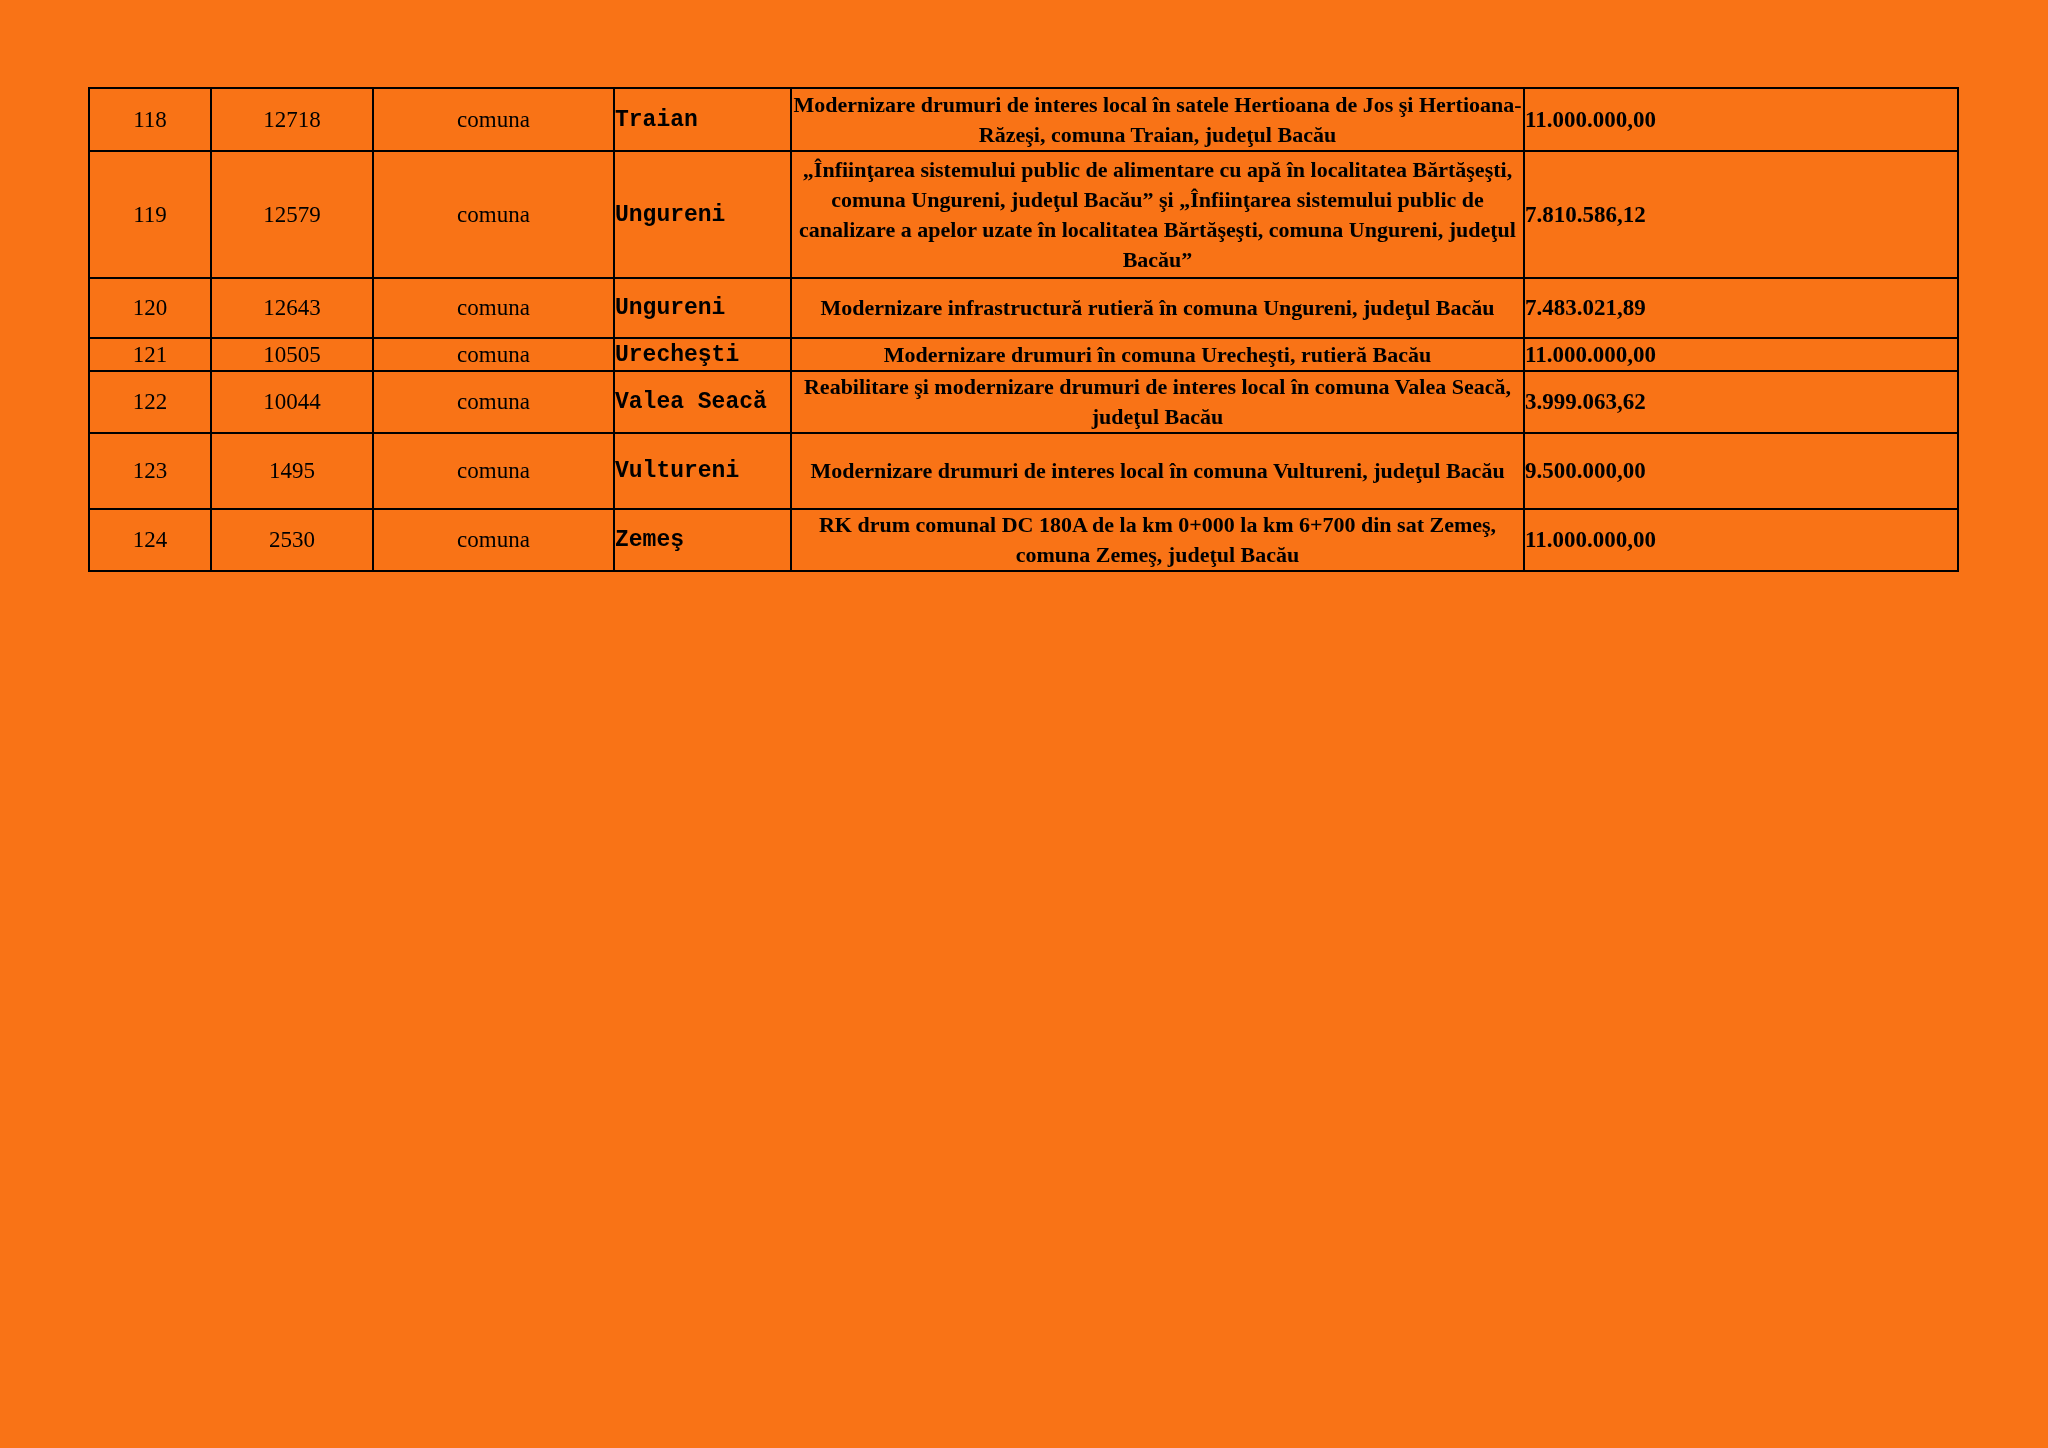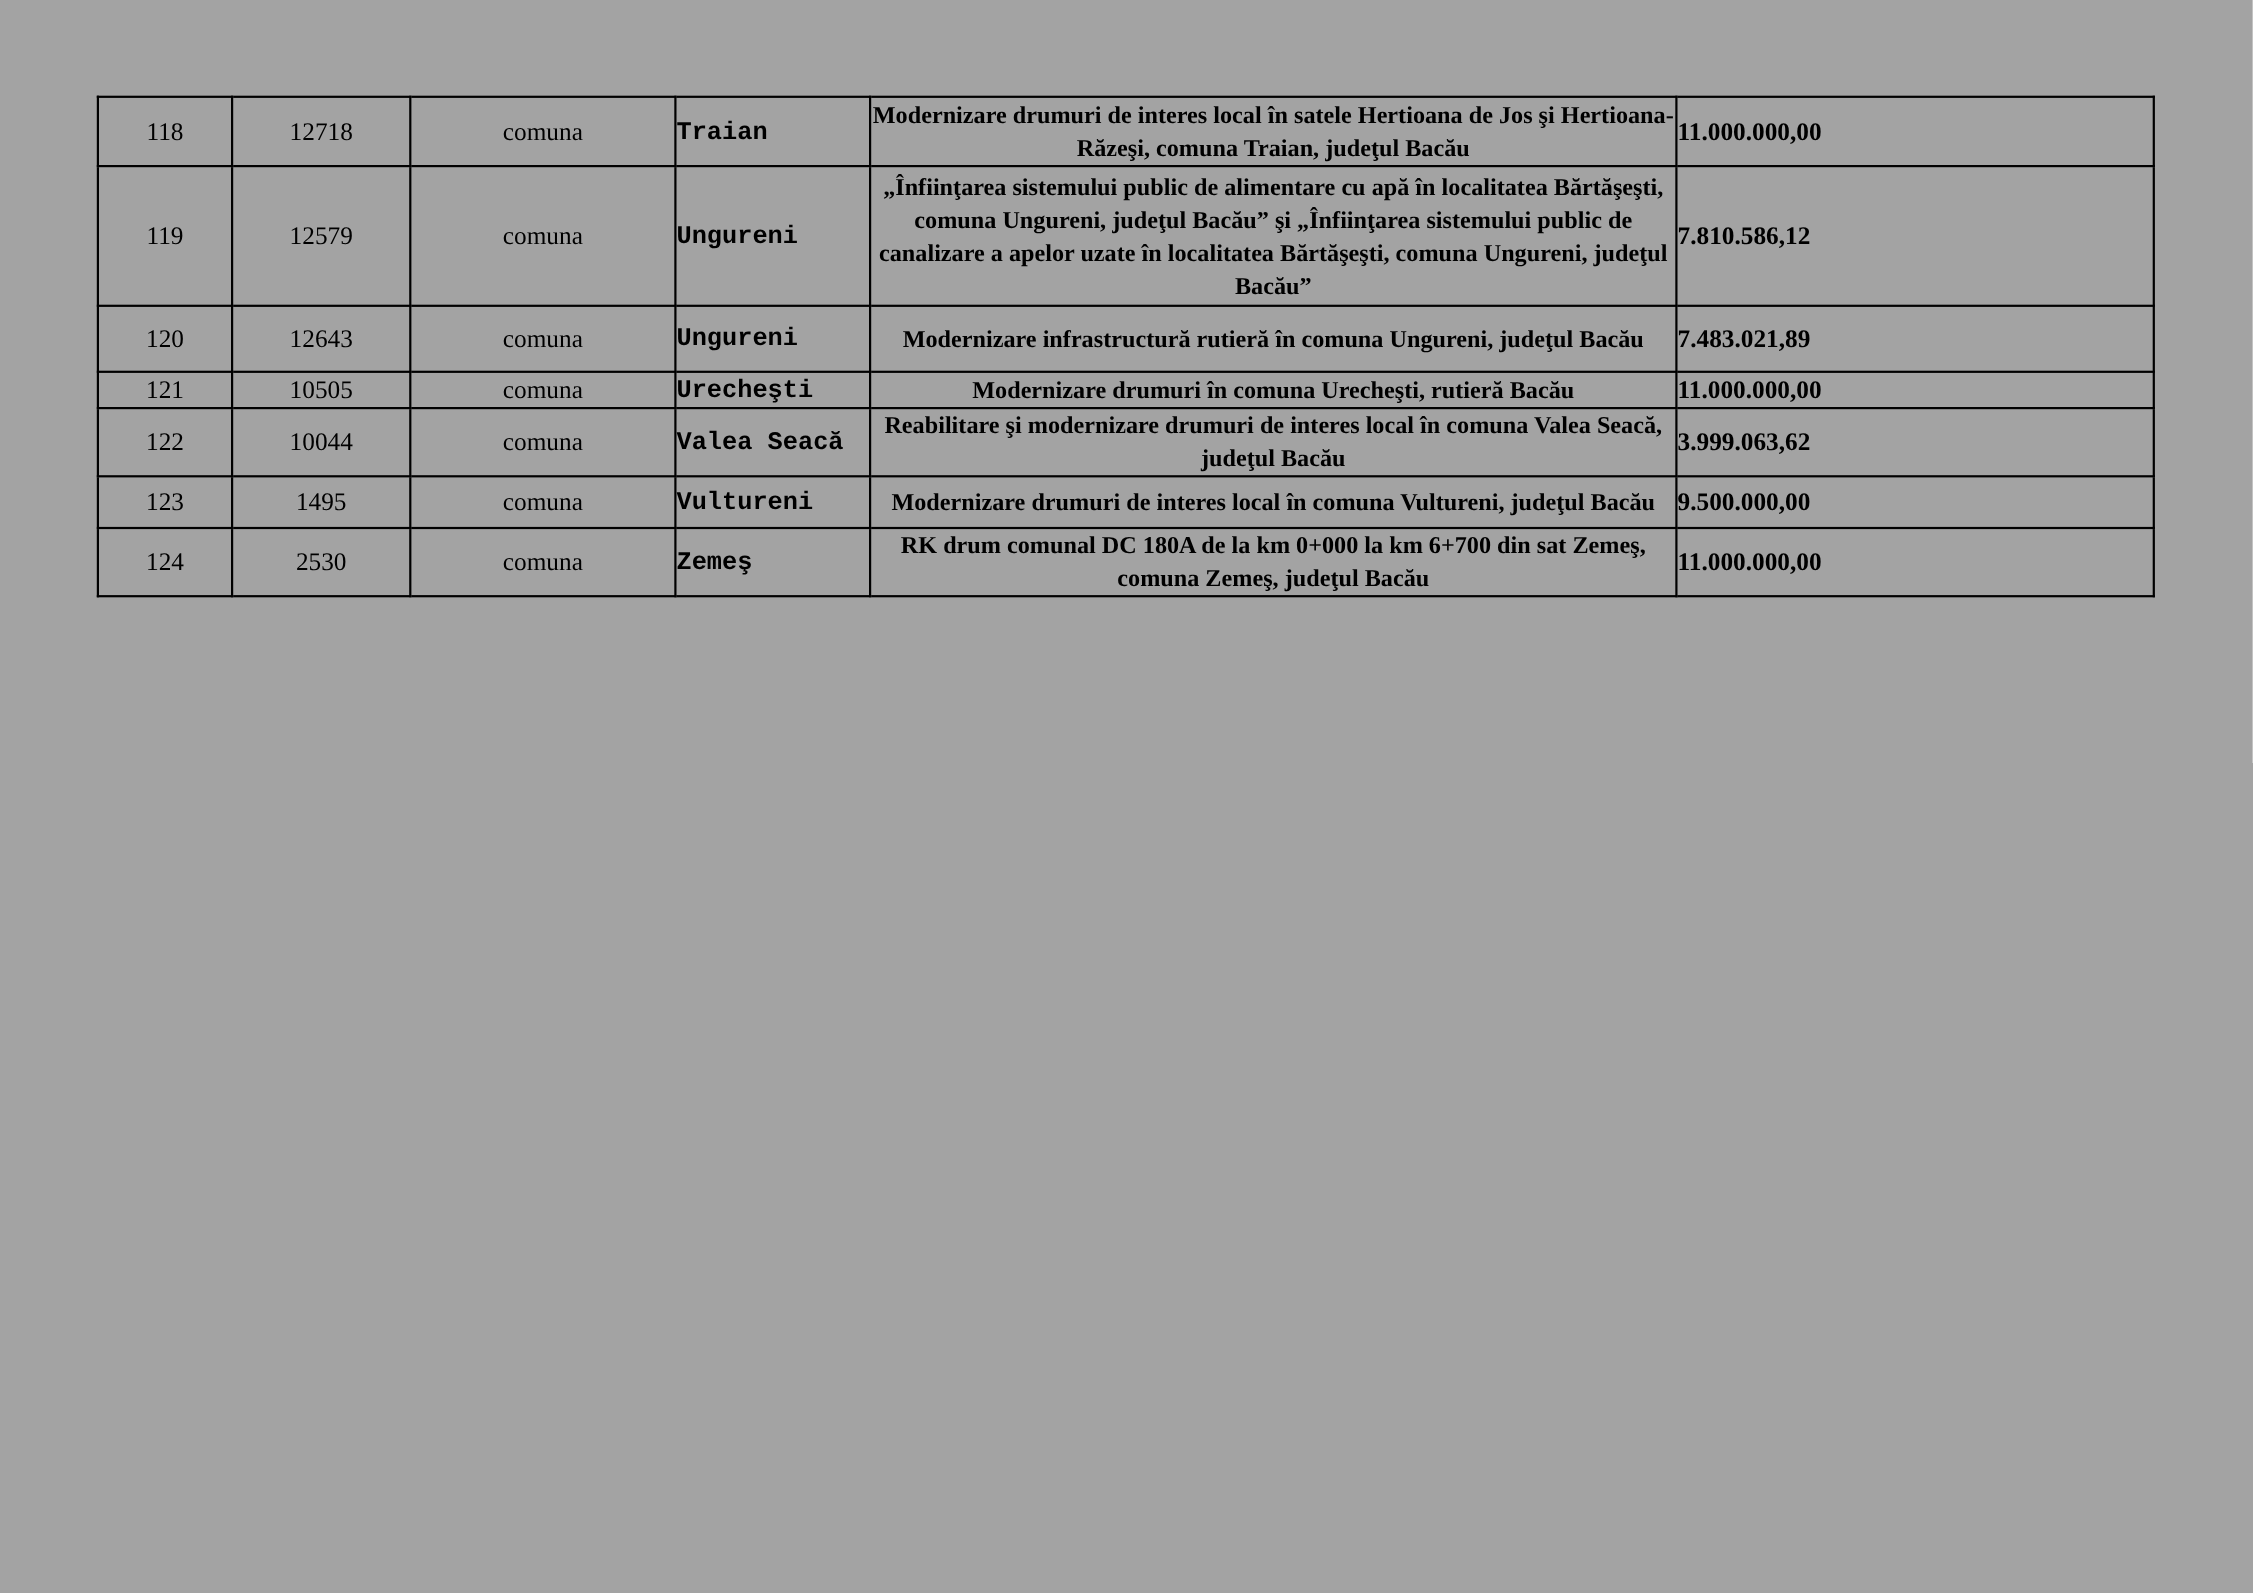--- a/index.html
+++ b/index.html
@@ -4,21 +4,21 @@
 <style>
   html, body {
     margin: 0;
     padding: 0;
     background: #ffffff;
   }
   .page {
     position: relative;
     width: 2048px;
     height: 1448px;
-    background: #a3a3a3;
+    background: #f97316;
     font-family: "Liberation Serif", "DejaVu Serif", serif;
     color: #000000;
     overflow: hidden;
   }
   table.doc-table {
     position: absolute;
     left: 88px;
     top: 87px;
     border-collapse: collapse;
     table-layout: fixed;
@@ -106,21 +106,21 @@
     <td class="c-amount">11.000.000,00</td>
   </tr>
         <tr style="height: 60px;">
     <td class="c-index">122</td>
     <td class="c-id">10044</td>
     <td class="c-type">comuna</td>
     <td class="c-name">Valea Seacă</td>
     <td class="c-project">Reabilitare şi modernizare drumuri de interes local în comuna Valea Seacă, judeţul Bacău</td>
     <td class="c-amount">3.999.063,62</td>
   </tr>
-        <tr style="height: 47px; margin-top: 14px;">
+        <tr style="height: 76px; margin-top: 14px;">
     <td class="c-index">123</td>
     <td class="c-id">1495</td>
     <td class="c-type">comuna</td>
     <td class="c-name">Vultureni</td>
     <td class="c-project">Modernizare drumuri de interes local în comuna Vultureni, judeţul Bacău</td>
     <td class="c-amount">9.500.000,00</td>
   </tr>
         <tr style="height: 61px; padding-left: 24px;">
     <td class="c-index">124</td>
     <td class="c-id">2530</td>

